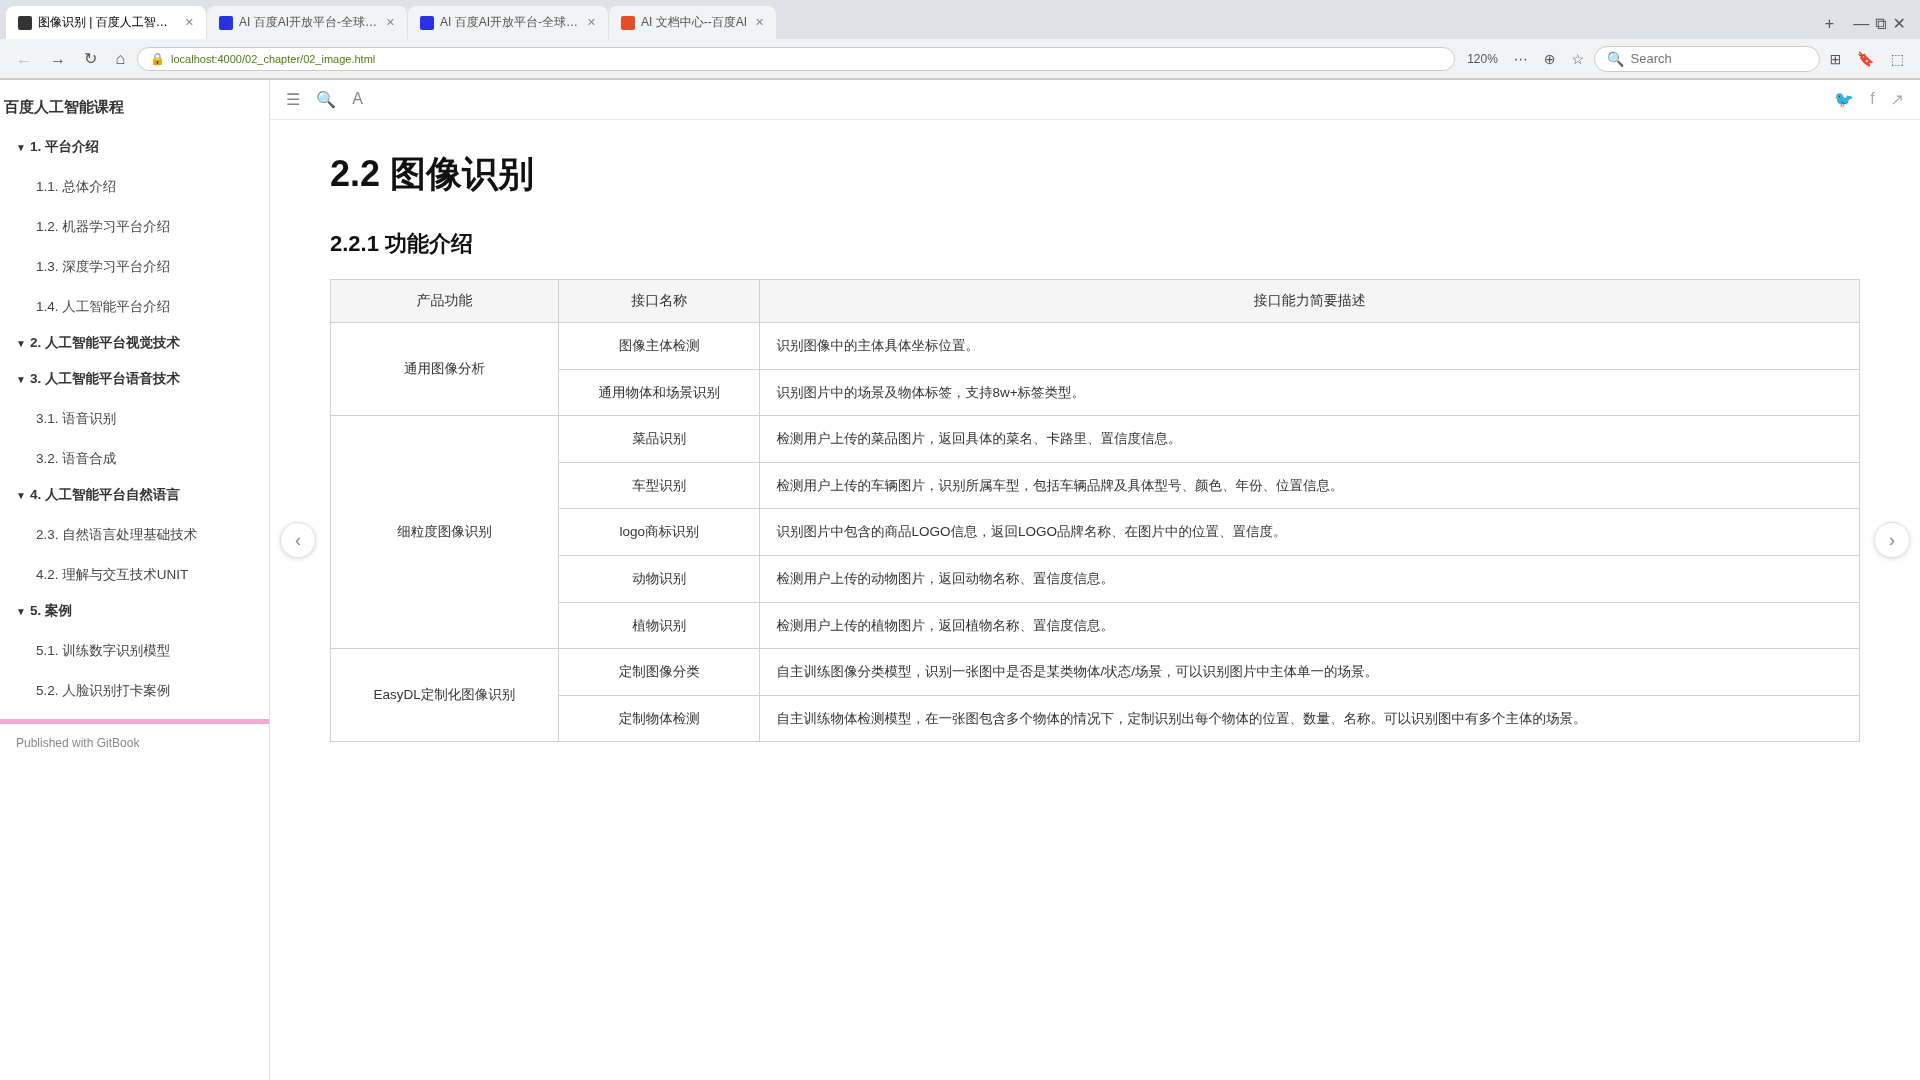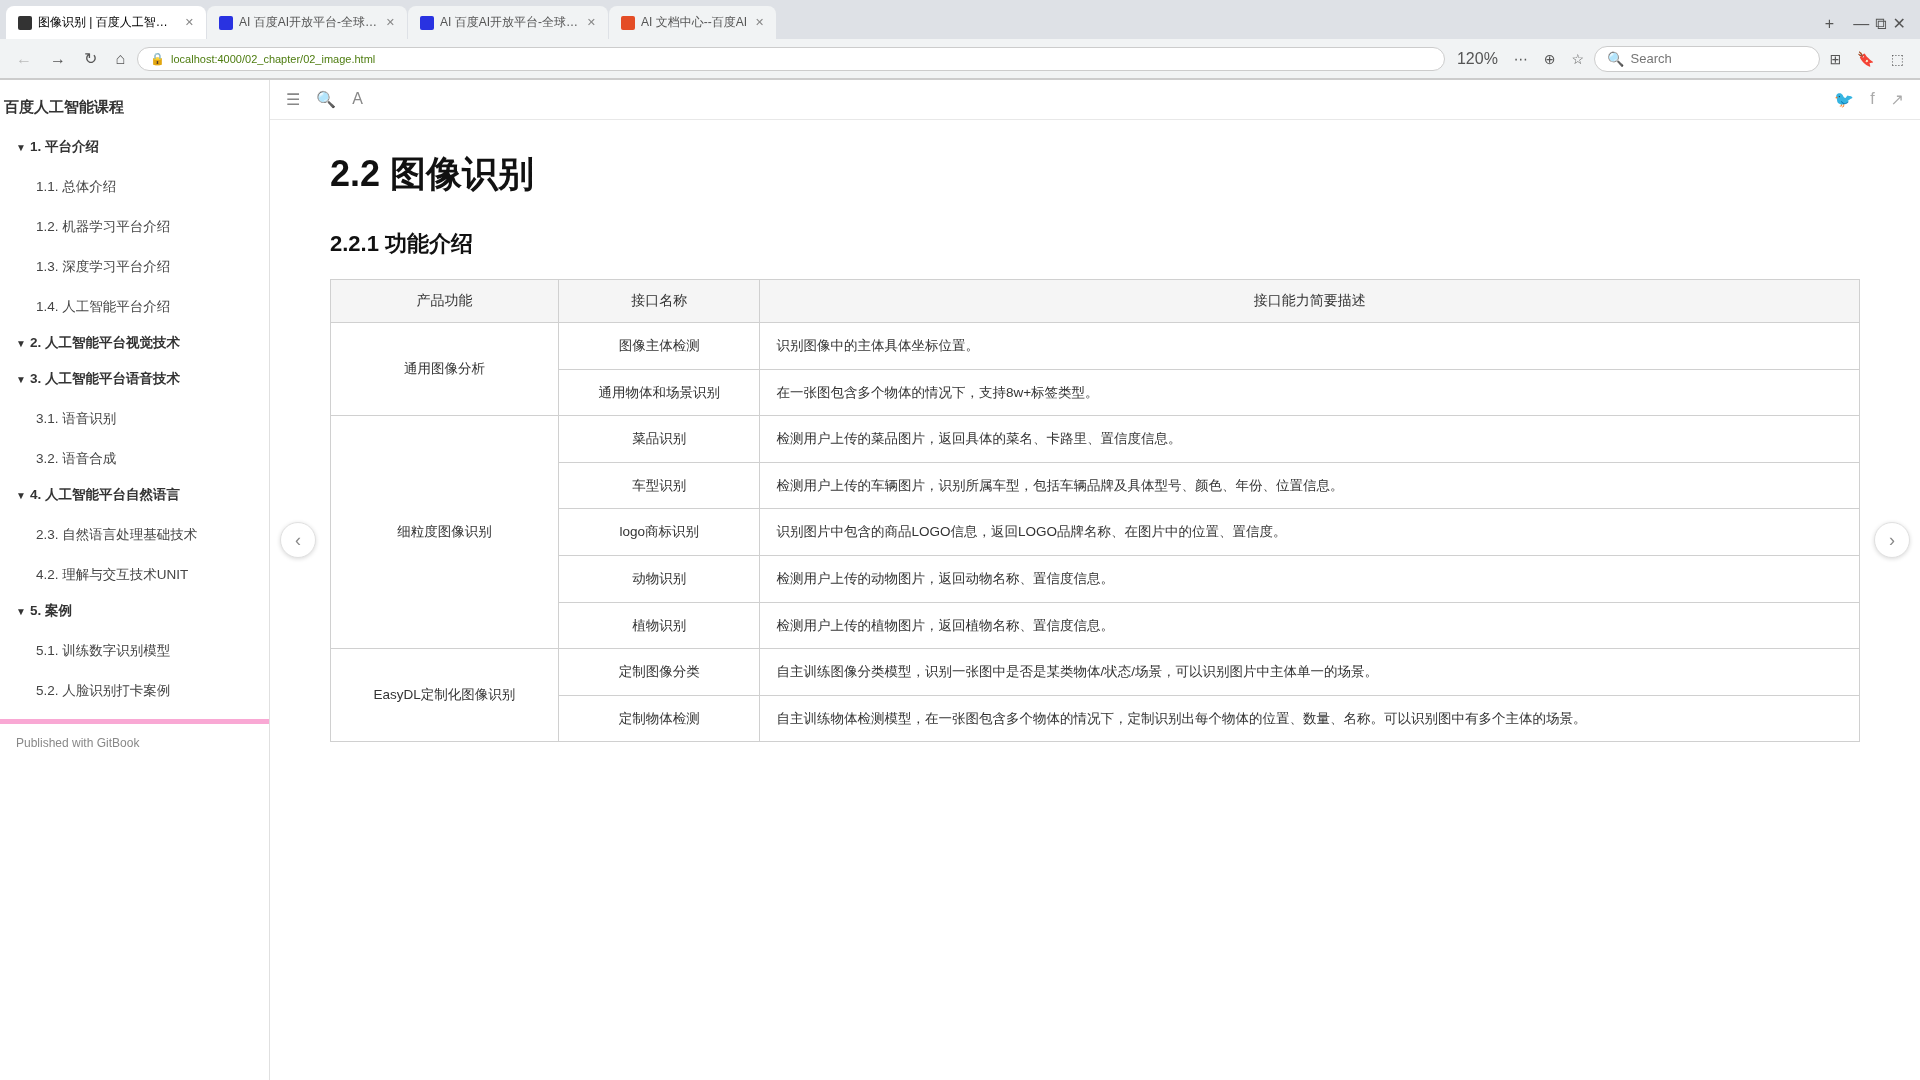--- a/index.html
+++ b/index.html
@@ -16,21 +16,21 @@
     .new-tab-btn { padding: 6px 10px; background: transparent; border: none; cursor: pointer; font-size: 16px; color: #555; }
 
     .toolbar { display: flex; align-items: center; padding: 6px 10px; gap: 6px; background: #f1f3f4; border-bottom: 1px solid #ccc; }
     .nav-btn { background: none; border: none; cursor: pointer; padding: 4px 6px; border-radius: 4px; font-size: 16px; color: #555; }
     .nav-btn.disabled { color: #bbb; cursor: default; }
     .address-bar { display: flex; align-items: center; flex: 1; background: #fff; border: 1px solid #ccc; border-radius: 20px; padding: 4px 12px; gap: 6px; }
     .address-bar .lock-icon { color: #888; font-size: 12px; }
     .address-bar input { border: none; outline: none; flex: 1; font-size: 11px; color: #4d7c0f; background: transparent; }
     .toolbar-right { display: flex; align-items: center; gap: 4px; }
     .toolbar-icon-btn { background: none; border: none; cursor: pointer; padding: 4px 6px; border-radius: 4px; font-size: 14px; color: #555; }
-    .zoom-badge { font-size: 16px; color: #555; padding: 2px 6px; background: none; border: none; cursor: pointer; }
+    .zoom-badge { font-size: 12px; color: #555; padding: 2px 6px; background: none; border: none; cursor: pointer; }
     .search-box { display: flex; align-items: center; background: #fff; border: 1px solid #ccc; border-radius: 20px; padding: 4px 12px; gap: 6px; min-width: 180px; }
     .search-box input { border: none; outline: none; font-size: 13px; background: transparent; }
 
     
     .app-layout { display: flex; flex: 1; overflow: hidden; }
 
     
     .sidebar { width: 270px; background: #fff; border-right: 1px solid #e0e0e0; overflow-y: auto; flex-shrink: 0; padding: 10px 0; }
     .sidebar-title { font-size: 15px; font-weight: 600; color: #333; padding: 8px 4px 12px; }
     .sidebar-section { padding: 4px 0; }
@@ -203,21 +203,21 @@
           </tr>
         </thead>
         <tbody id="table-body">
             <tr>
               <td class="col-feature" rowspan="2">通用图像分析</td>
               <td class="col-interface">图像主体检测</td>
               <td>识别图像中的主体具体坐标位置。</td>
             </tr>
             <tr>
               <td class="col-interface">通用物体和场景识别</td>
-              <td>在一张图包含多个物体的情况下，支持8w+标签类型。</td>
+              <td>识别图片中的场景及物体标签，支持8w+标签类型。</td>
             </tr>
             <tr>
               <td class="col-feature" rowspan="5">细粒度图像识别</td>
               <td class="col-interface">菜品识别</td>
               <td>检测用户上传的菜品图片，返回具体的菜名、卡路里、置信度信息。</td>
             </tr>
             <tr>
               <td class="col-interface">车型识别</td>
               <td>检测用户上传的车辆图片，识别所属车型，包括车辆品牌及具体型号、颜色、年份、位置信息。</td>
             </tr>

